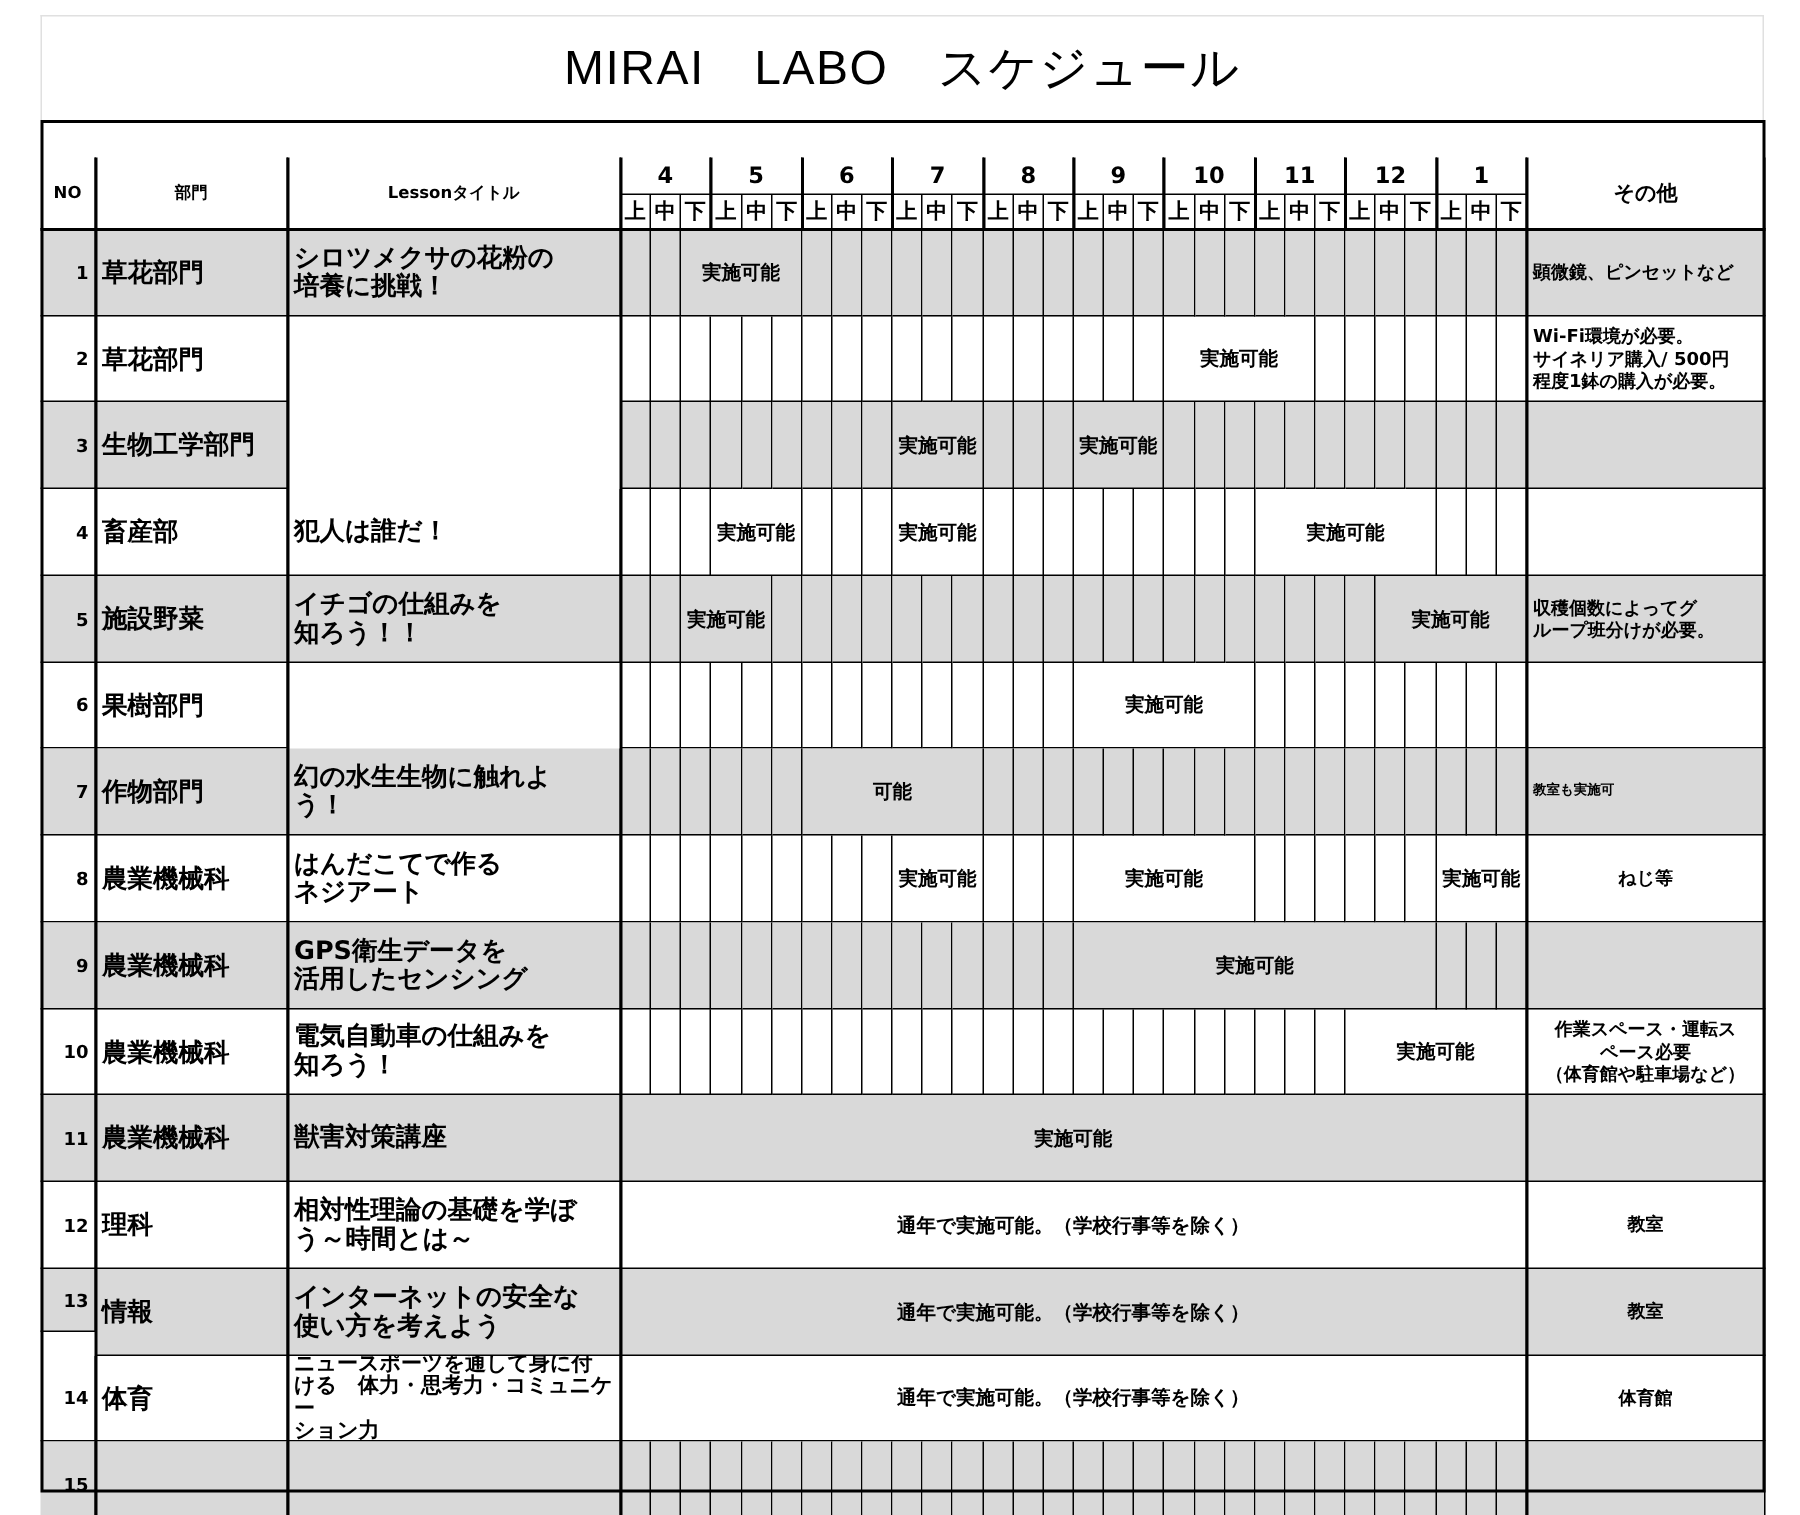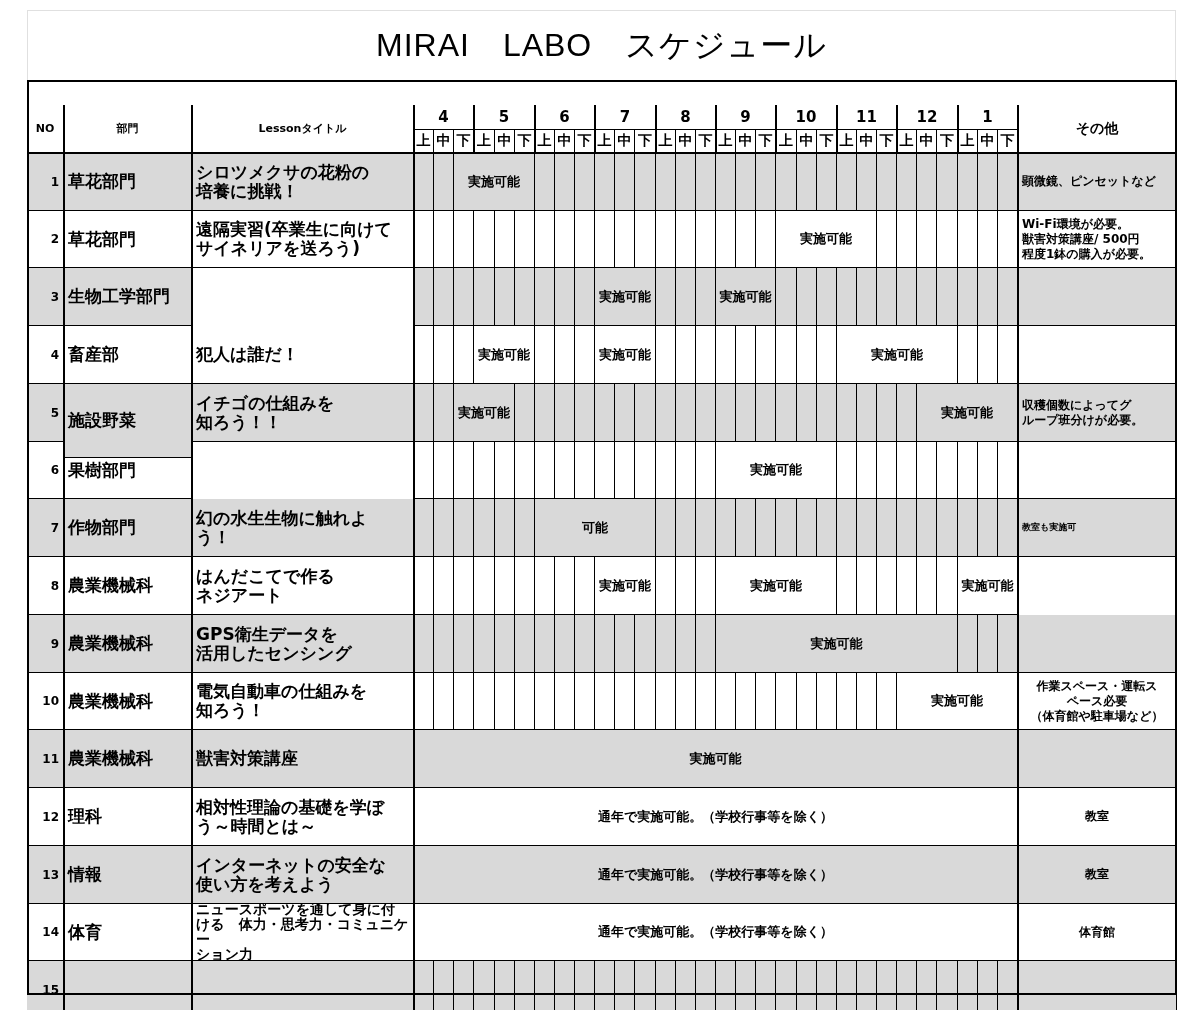--- a/index.html
+++ b/index.html
@@ -108,22 +108,20 @@
     <div class="cell slot shade" style="left: 877px; top: 128px; width: 20px; height: 58px;"></div>
     <div class="cell slot shade" style="left: 897px; top: 128px; width: 20px; height: 58px;"></div>
     <div class="cell slot shade" style="left: 917px; top: 128px; width: 20px; height: 58px;"></div>
     <div class="cell slot shade" style="left: 937px; top: 128px; width: 21px; height: 58px;"></div>
     <div class="cell slot shade" style="left: 958px; top: 128px; width: 20px; height: 58px;"></div>
     <div class="cell slot shade" style="left: 978px; top: 128px; width: 20px; height: 58px;"></div>
     <div class="cell slot shade" style="left: 998px; top: 128px; width: 20px; height: 58px;"></div>
     <div class="cell notes shade" style="left: 1018px; top: 128px; width: 159px; height: 58px;">顕微鏡、ピンセットなど</div>
     <div class="cell no" style="left: 27px; top: 186px; width: 37px; height: 57px;">2</div>
     <div class="cell dept" style="left: 64px; top: 186px; width: 128px; height: 57px;">草花部門</div>
-    <div class="cell lesson" style="left: 192px; top: 186px; width: 222px; height: 57px;">遠隔実習(卒業生に向けて
-サイネリアを送ろう)</div>
     <div class="cell avail" style="left: 776px; top: 186px; width: 101px; height: 57px;">実施可能</div>
     <div class="cell slot" style="left: 414px; top: 186px; width: 20px; height: 57px;"></div>
     <div class="cell slot" style="left: 434px; top: 186px; width: 20px; height: 57px;"></div>
     <div class="cell slot" style="left: 454px; top: 186px; width: 20px; height: 57px;"></div>
     <div class="cell slot" style="left: 474px; top: 186px; width: 21px; height: 57px;"></div>
     <div class="cell slot" style="left: 495px; top: 186px; width: 20px; height: 57px;"></div>
     <div class="cell slot" style="left: 515px; top: 186px; width: 20px; height: 57px;"></div>
     <div class="cell slot" style="left: 535px; top: 186px; width: 20px; height: 57px;"></div>
     <div class="cell slot" style="left: 555px; top: 186px; width: 20px; height: 57px;"></div>
     <div class="cell slot" style="left: 575px; top: 186px; width: 20px; height: 57px;"></div>
@@ -137,21 +135,21 @@
     <div class="cell slot" style="left: 736px; top: 186px; width: 20px; height: 57px;"></div>
     <div class="cell slot" style="left: 756px; top: 186px; width: 20px; height: 57px;"></div>
     <div class="cell slot" style="left: 877px; top: 186px; width: 20px; height: 57px;"></div>
     <div class="cell slot" style="left: 897px; top: 186px; width: 20px; height: 57px;"></div>
     <div class="cell slot" style="left: 917px; top: 186px; width: 20px; height: 57px;"></div>
     <div class="cell slot" style="left: 937px; top: 186px; width: 21px; height: 57px;"></div>
     <div class="cell slot" style="left: 958px; top: 186px; width: 20px; height: 57px;"></div>
     <div class="cell slot" style="left: 978px; top: 186px; width: 20px; height: 57px;"></div>
     <div class="cell slot" style="left: 998px; top: 186px; width: 20px; height: 57px;"></div>
     <div class="cell notes" style="left: 1018px; top: 186px; width: 159px; height: 57px;">Wi-Fi環境が必要。
-獣害対策講座/ 500円
+サイネリア購入/ 500円
 程度1鉢の購入が必要。</div>
     <div class="cell no shade" style="left: 27px; top: 243px; width: 37px; height: 58px;">3</div>
     <div class="cell dept shade" style="left: 64px; top: 243px; width: 128px; height: 58px;">生物工学部門</div>
     <div class="cell avail shade" style="left: 595px; top: 243px; width: 61px; height: 58px;">実施可能</div>
     <div class="cell avail shade" style="left: 716px; top: 243px; width: 60px; height: 58px;">実施可能</div>
     <div class="cell slot shade" style="left: 414px; top: 243px; width: 20px; height: 58px;"></div>
     <div class="cell slot shade" style="left: 434px; top: 243px; width: 20px; height: 58px;"></div>
     <div class="cell slot shade" style="left: 454px; top: 243px; width: 20px; height: 58px;"></div>
     <div class="cell slot shade" style="left: 474px; top: 243px; width: 21px; height: 58px;"></div>
     <div class="cell slot shade" style="left: 495px; top: 243px; width: 20px; height: 58px;"></div>
@@ -194,21 +192,21 @@
     <div class="cell slot" style="left: 736px; top: 301px; width: 20px; height: 58px;"></div>
     <div class="cell slot" style="left: 756px; top: 301px; width: 20px; height: 58px;"></div>
     <div class="cell slot" style="left: 776px; top: 301px; width: 21px; height: 58px;"></div>
     <div class="cell slot" style="left: 797px; top: 301px; width: 20px; height: 58px;"></div>
     <div class="cell slot" style="left: 817px; top: 301px; width: 20px; height: 58px;"></div>
     <div class="cell slot" style="left: 958px; top: 301px; width: 20px; height: 58px;"></div>
     <div class="cell slot" style="left: 978px; top: 301px; width: 20px; height: 58px;"></div>
     <div class="cell slot" style="left: 998px; top: 301px; width: 20px; height: 58px;"></div>
     <div class="cell notes" style="left: 1018px; top: 301px; width: 159px; height: 58px;"></div>
     <div class="cell no shade" style="left: 27px; top: 359px; width: 37px; height: 58px;">5</div>
-    <div class="cell dept shade" style="left: 64px; top: 359px; width: 128px; height: 74px;">施設野菜</div>
+    <div class="cell dept shade" style="left: 64px; top: 359px; width: 128px; height: 58px;">施設野菜</div>
     <div class="cell lesson shade" style="left: 192px; top: 359px; width: 222px; height: 58px;">イチゴの仕組みを
 知ろう！！</div>
     <div class="cell avail shade" style="left: 454px; top: 359px; width: 61px; height: 58px;">実施可能</div>
     <div class="cell avail shade" style="left: 917px; top: 359px; width: 101px; height: 58px;">実施可能</div>
     <div class="cell slot shade" style="left: 414px; top: 359px; width: 20px; height: 58px;"></div>
     <div class="cell slot shade" style="left: 434px; top: 359px; width: 20px; height: 58px;"></div>
     <div class="cell slot shade" style="left: 515px; top: 359px; width: 20px; height: 58px;"></div>
     <div class="cell slot shade" style="left: 535px; top: 359px; width: 20px; height: 58px;"></div>
     <div class="cell slot shade" style="left: 555px; top: 359px; width: 20px; height: 58px;"></div>
     <div class="cell slot shade" style="left: 575px; top: 359px; width: 20px; height: 58px;"></div>
@@ -306,20 +304,21 @@
     <div class="cell slot" style="left: 575px; top: 532px; width: 20px; height: 58px;"></div>
     <div class="cell slot" style="left: 656px; top: 532px; width: 20px; height: 58px;"></div>
     <div class="cell slot" style="left: 676px; top: 532px; width: 20px; height: 58px;"></div>
     <div class="cell slot" style="left: 696px; top: 532px; width: 20px; height: 58px;"></div>
     <div class="cell slot" style="left: 837px; top: 532px; width: 20px; height: 58px;"></div>
     <div class="cell slot" style="left: 857px; top: 532px; width: 20px; height: 58px;"></div>
     <div class="cell slot" style="left: 877px; top: 532px; width: 20px; height: 58px;"></div>
     <div class="cell slot" style="left: 897px; top: 532px; width: 20px; height: 58px;"></div>
     <div class="cell slot" style="left: 917px; top: 532px; width: 20px; height: 58px;"></div>
     <div class="cell slot" style="left: 937px; top: 532px; width: 21px; height: 58px;"></div>
+    <div class="cell notes center" style="left: 1018px; top: 532px; width: 159px; height: 58px;">ねじ等</div>
     <div class="cell no shade" style="left: 27px; top: 590px; width: 37px; height: 58px;">9</div>
     <div class="cell dept shade" style="left: 64px; top: 590px; width: 128px; height: 58px;">農業機械科</div>
     <div class="cell lesson shade" style="left: 192px; top: 590px; width: 222px; height: 58px;">GPS衛生データを
 活用したセンシング</div>
     <div class="cell avail shade" style="left: 716px; top: 590px; width: 242px; height: 58px;">実施可能</div>
     <div class="cell slot shade" style="left: 414px; top: 590px; width: 20px; height: 58px;"></div>
     <div class="cell slot shade" style="left: 434px; top: 590px; width: 20px; height: 58px;"></div>
     <div class="cell slot shade" style="left: 454px; top: 590px; width: 20px; height: 58px;"></div>
     <div class="cell slot shade" style="left: 474px; top: 590px; width: 21px; height: 58px;"></div>
     <div class="cell slot shade" style="left: 495px; top: 590px; width: 20px; height: 58px;"></div>
@@ -373,21 +372,21 @@
     <div class="cell dept shade" style="left: 64px; top: 705px; width: 128px; height: 58px;">農業機械科</div>
     <div class="cell lesson shade" style="left: 192px; top: 705px; width: 222px; height: 58px;">獣害対策講座</div>
     <div class="cell avail shade" style="left: 414px; top: 705px; width: 604px; height: 58px;">実施可能</div>
     <div class="cell notes shade" style="left: 1018px; top: 705px; width: 159px; height: 58px;"></div>
     <div class="cell no" style="left: 27px; top: 763px; width: 37px; height: 58px;">12</div>
     <div class="cell dept" style="left: 64px; top: 763px; width: 128px; height: 58px;">理科</div>
     <div class="cell lesson" style="left: 192px; top: 763px; width: 222px; height: 58px;">相対性理論の基礎を学ぼ
 う～時間とは～</div>
     <div class="cell avail" style="left: 414px; top: 763px; width: 604px; height: 58px;">通年で実施可能。（学校行事等を除く）</div>
     <div class="cell notes center" style="left: 1018px; top: 763px; width: 159px; height: 58px;">教室</div>
-    <div class="cell no shade" style="left: 27px; top: 821px; width: 37px; height: 58px;">13</div>
+    <div class="cell no shade" style="left: 27px; top: 821px; width: 37px; height: 42px;">13</div>
     <div class="cell dept shade" style="left: 64px; top: 821px; width: 128px; height: 58px;">情報</div>
     <div class="cell lesson shade" style="left: 192px; top: 821px; width: 222px; height: 58px;">インターネットの安全な
 使い方を考えよう</div>
     <div class="cell avail shade" style="left: 414px; top: 821px; width: 604px; height: 58px;">通年で実施可能。（学校行事等を除く）</div>
     <div class="cell notes center shade" style="left: 1018px; top: 821px; width: 159px; height: 58px;">教室</div>
     <div class="cell no" style="left: 27px; top: 879px; width: 37px; height: 57px;">14</div>
     <div class="cell dept" style="left: 64px; top: 879px; width: 128px; height: 57px;">体育</div>
     <div class="cell lesson small" style="left: 192px; top: 879px; width: 222px; height: 57px;">ニュースポーツを通して身に付
 ける　体力・思考力・コミュニケー
 ション力</div>

